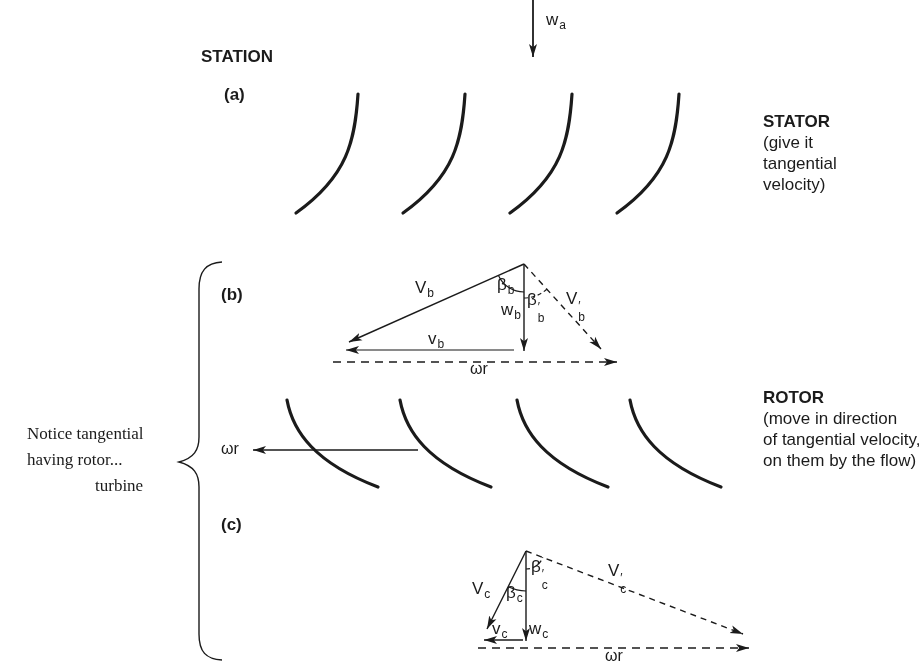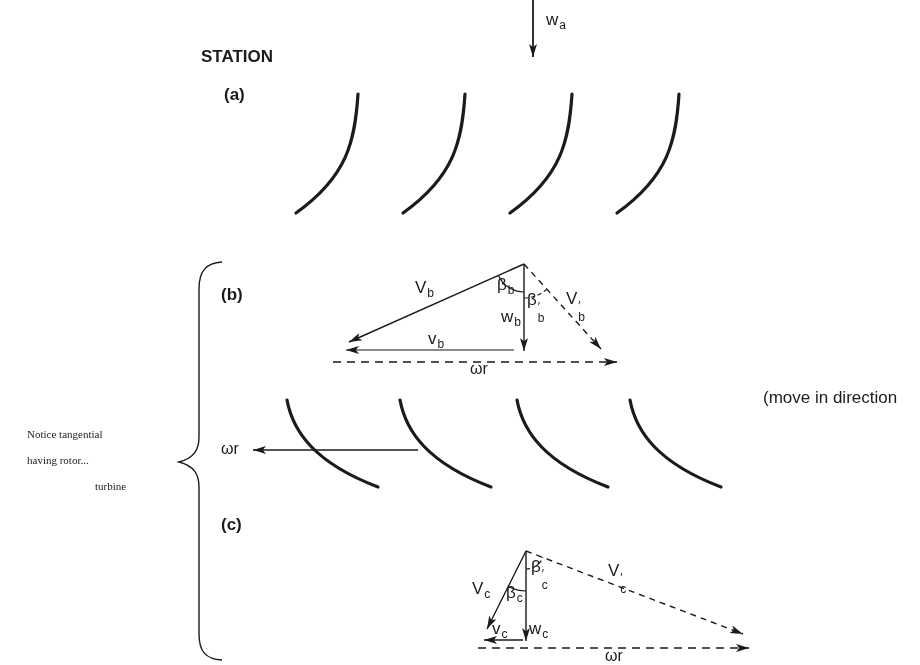--- a/index.html
+++ b/index.html
@@ -12,21 +12,21 @@
   .lbl sub{font-size:12px;vertical-align:-4px;margin-left:1px;}
   .pstack{display:inline-flex;flex-direction:column;line-height:1;vertical-align:-6px;margin-left:1px;}
   .pstack .prime{font-size:12px;height:9px;line-height:9px;}
   .pstack .psub{font-size:12px;}
   .bold{font-weight:bold;}
   .omega{font-size:16px;}
   .note{position:absolute;font-size:17px;line-height:21px;white-space:nowrap;}
   .note .title{font-weight:bold;}
   .serif-note{
     position:absolute;font-family:"Liberation Serif","DejaVu Serif",serif;
-    font-size:11px;line-height:26px;white-space:nowrap;
+    font-size:17px;line-height:26px;white-space:nowrap;
   }
   .serif-note .emph{margin-left:68px;}
 </style>
 </head>
 <body>
 
 <div class="canvas">
 
   <svg class="strokes" width="920" height="665" viewBox="0 0 920 665">
     <defs>
@@ -77,44 +77,53 @@
     </g>
   </svg>
 
   <div class="lbl" style="left:546px;top:11px"><span>w</span><sub>a</sub></div>
 
   <div class="lbl bold" style="left:201px;top:48px">STATION</div>
   <div class="lbl bold" style="left:224px;top:86px">(a)</div>
   <div class="lbl bold" style="left:221px;top:286px">(b)</div>
   <div class="lbl bold" style="left:221px;top:516px">(c)</div>
 
+  <div class="note" style="left:763px;top:111px">
+    <div class="title">STATOR</div>
+    <div>(give it</div>
+    <div>tangential</div>
+    <div>velocity)</div>
+  </div>
 
   <div class="note" style="left:763px;top:387px">
+    <div class="title">ROTOR</div>
     <div>(move in direction</div>
+    <div>of tangential velocity,</div>
+    <div>on them by the flow)</div>
   </div>
 
   <div class="serif-note" style="left:27px;top:421px">
     <div>Notice tangential</div>
     <div>having rotor...</div>
     <div class="emph">turbine</div>
   </div>
 
   <div class="lbl omega" style="left:221px;top:441px">ωr</div>
 
   <div class="lbl" style="left:415px;top:279px"><span>V</span><sub>b</sub></div>
   <div class="lbl" style="left:497px;top:276px"><span>β</span><sub>b</sub></div>
   <div class="lbl" style="left:527px;top:291px"><span>β</span><span class="pstack">
         <span class="prime">′</span>
         <span class="psub">b</span>
       </span></div>
   <div class="lbl" style="left:566px;top:290px"><span>V</span><span class="pstack">
         <span class="prime">′</span>
         <span class="psub">b</span>
       </span></div>
-  <div class="lbl" style="left:501px;top:308px"><span>w</span><sub>b</sub></div>
+  <div class="lbl" style="left:501px;top:301px"><span>w</span><sub>b</sub></div>
   <div class="lbl" style="left:428px;top:330px"><span>v</span><sub>b</sub></div>
   <div class="lbl omega" style="left:470px;top:361px">ωr</div>
 
   <div class="lbl" style="left:472px;top:580px"><span>V</span><sub>c</sub></div>
   <div class="lbl" style="left:506px;top:584px"><span>β</span><sub>c</sub></div>
   <div class="lbl" style="left:531px;top:558px"><span>β</span><span class="pstack">
         <span class="prime">′</span>
         <span class="psub">c</span>
       </span></div>
   <div class="lbl" style="left:608px;top:562px"><span>V</span><span class="pstack">

